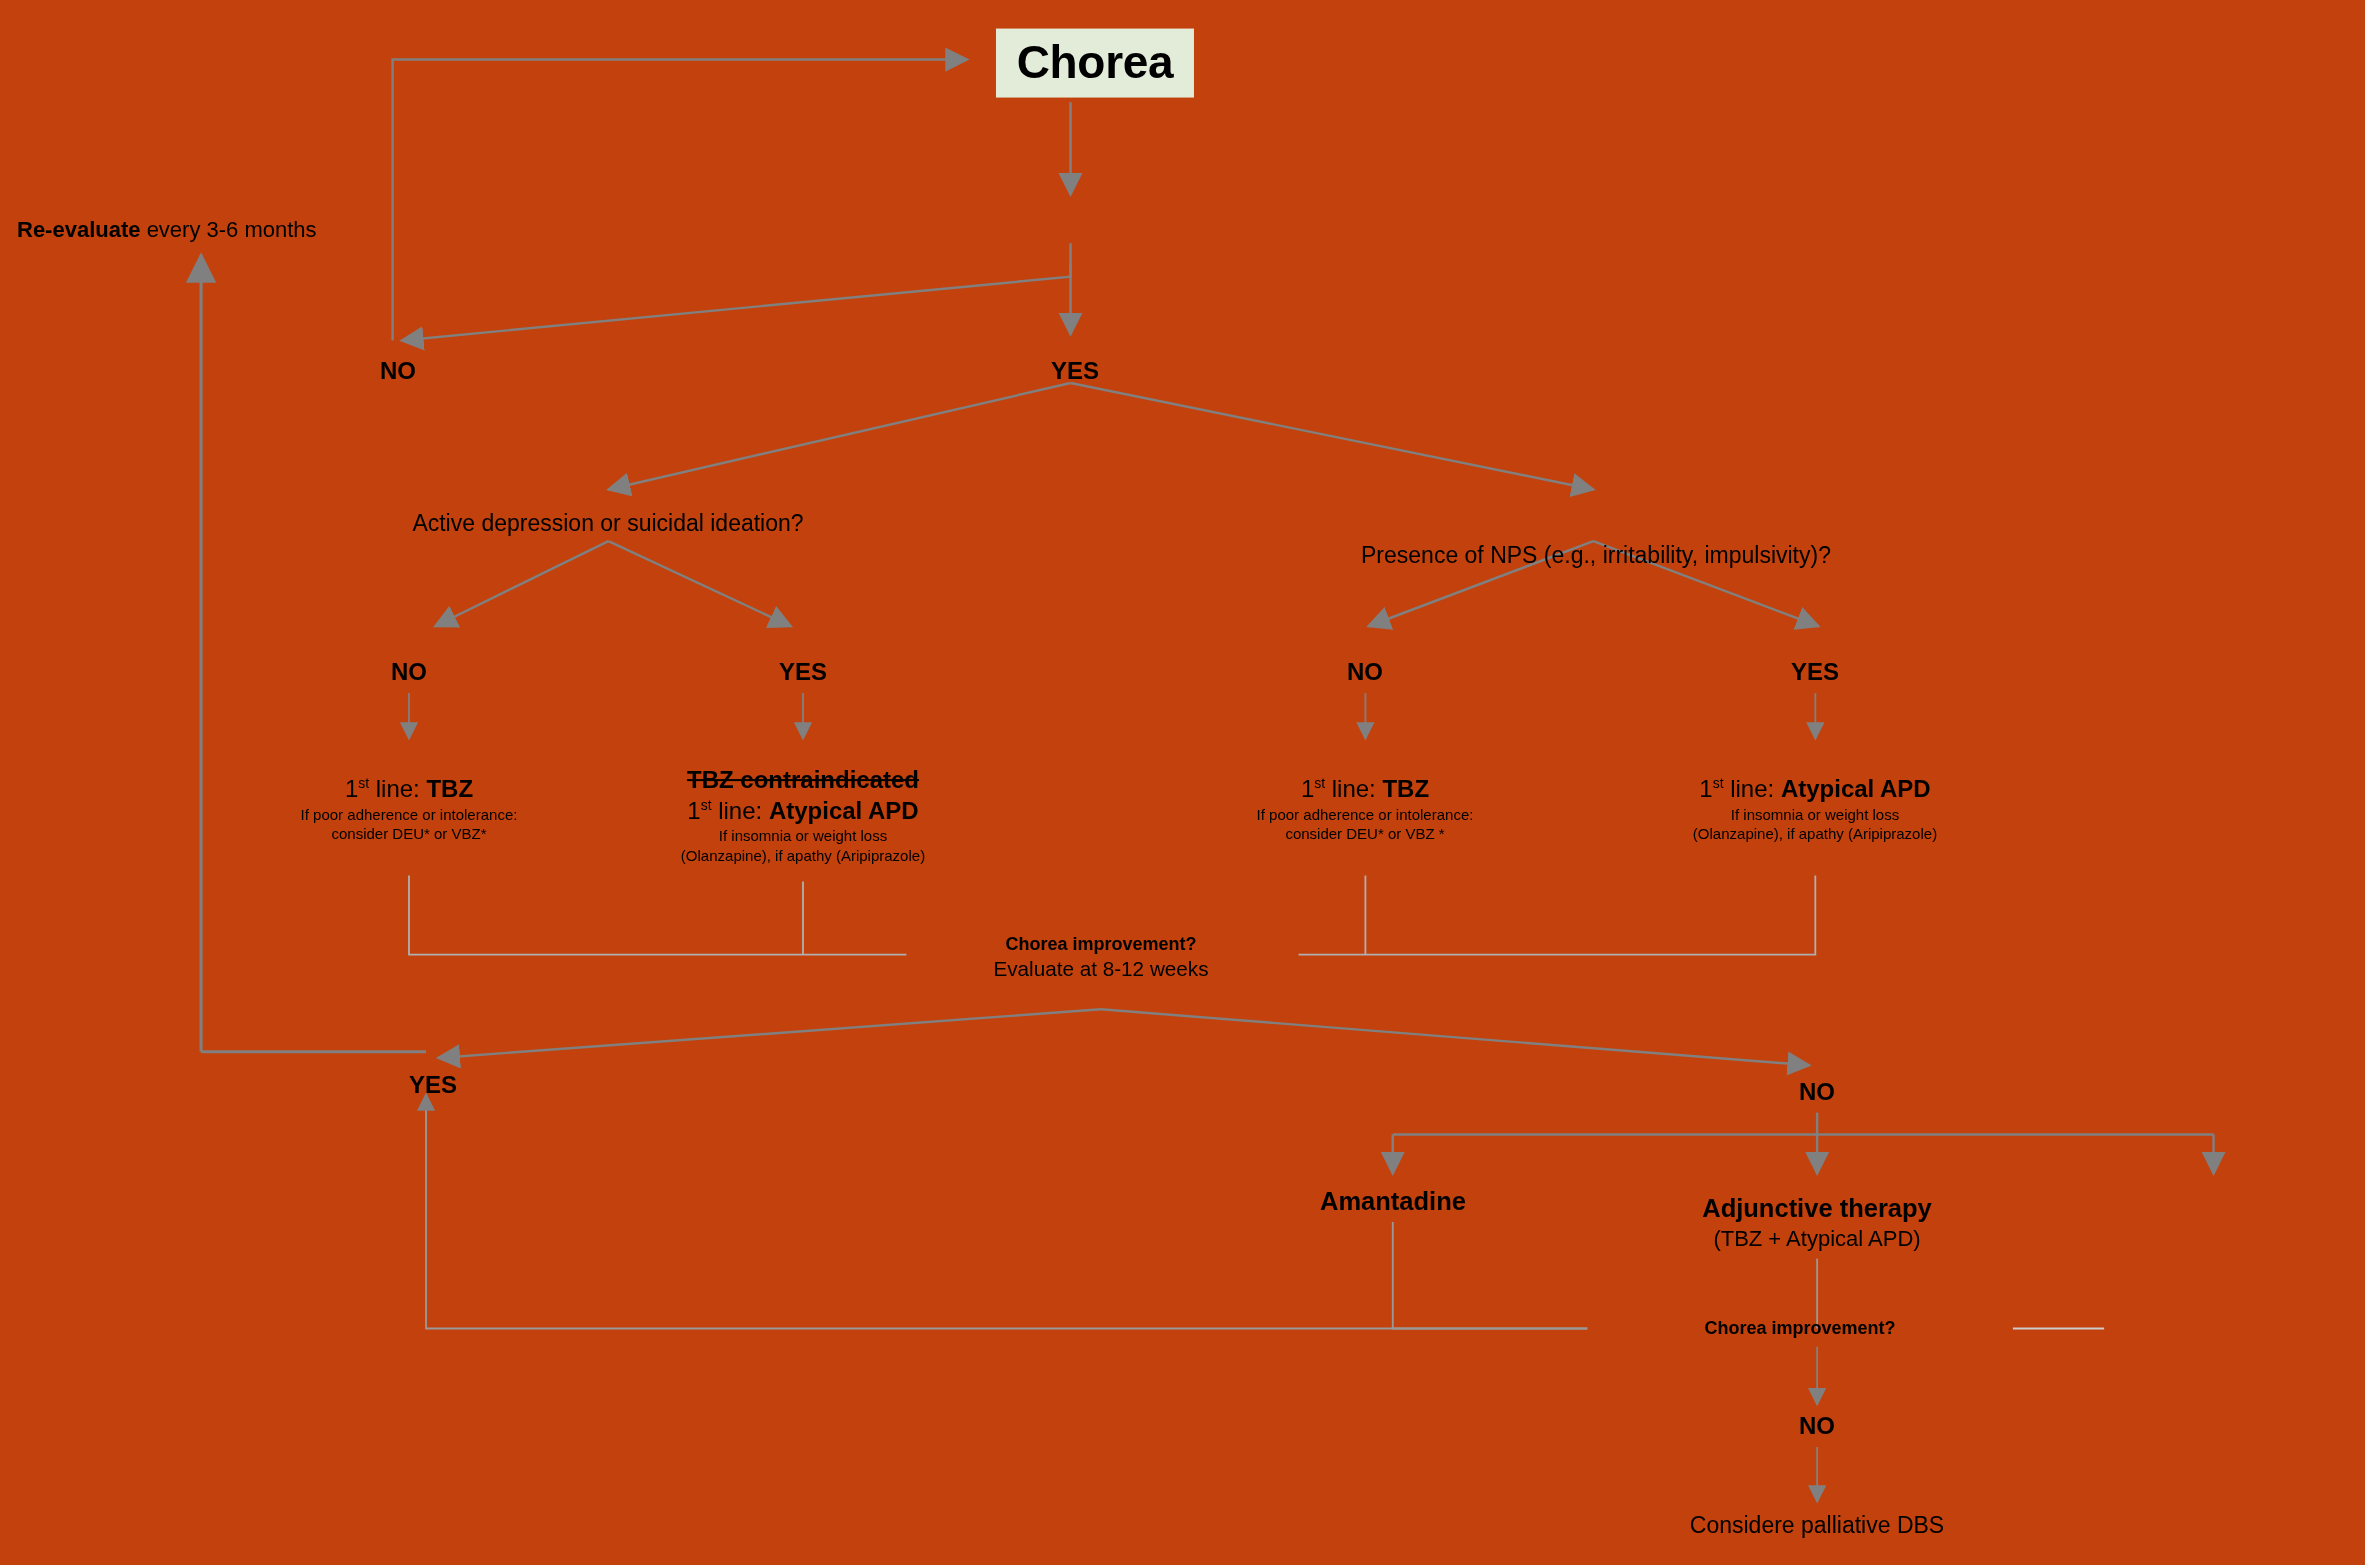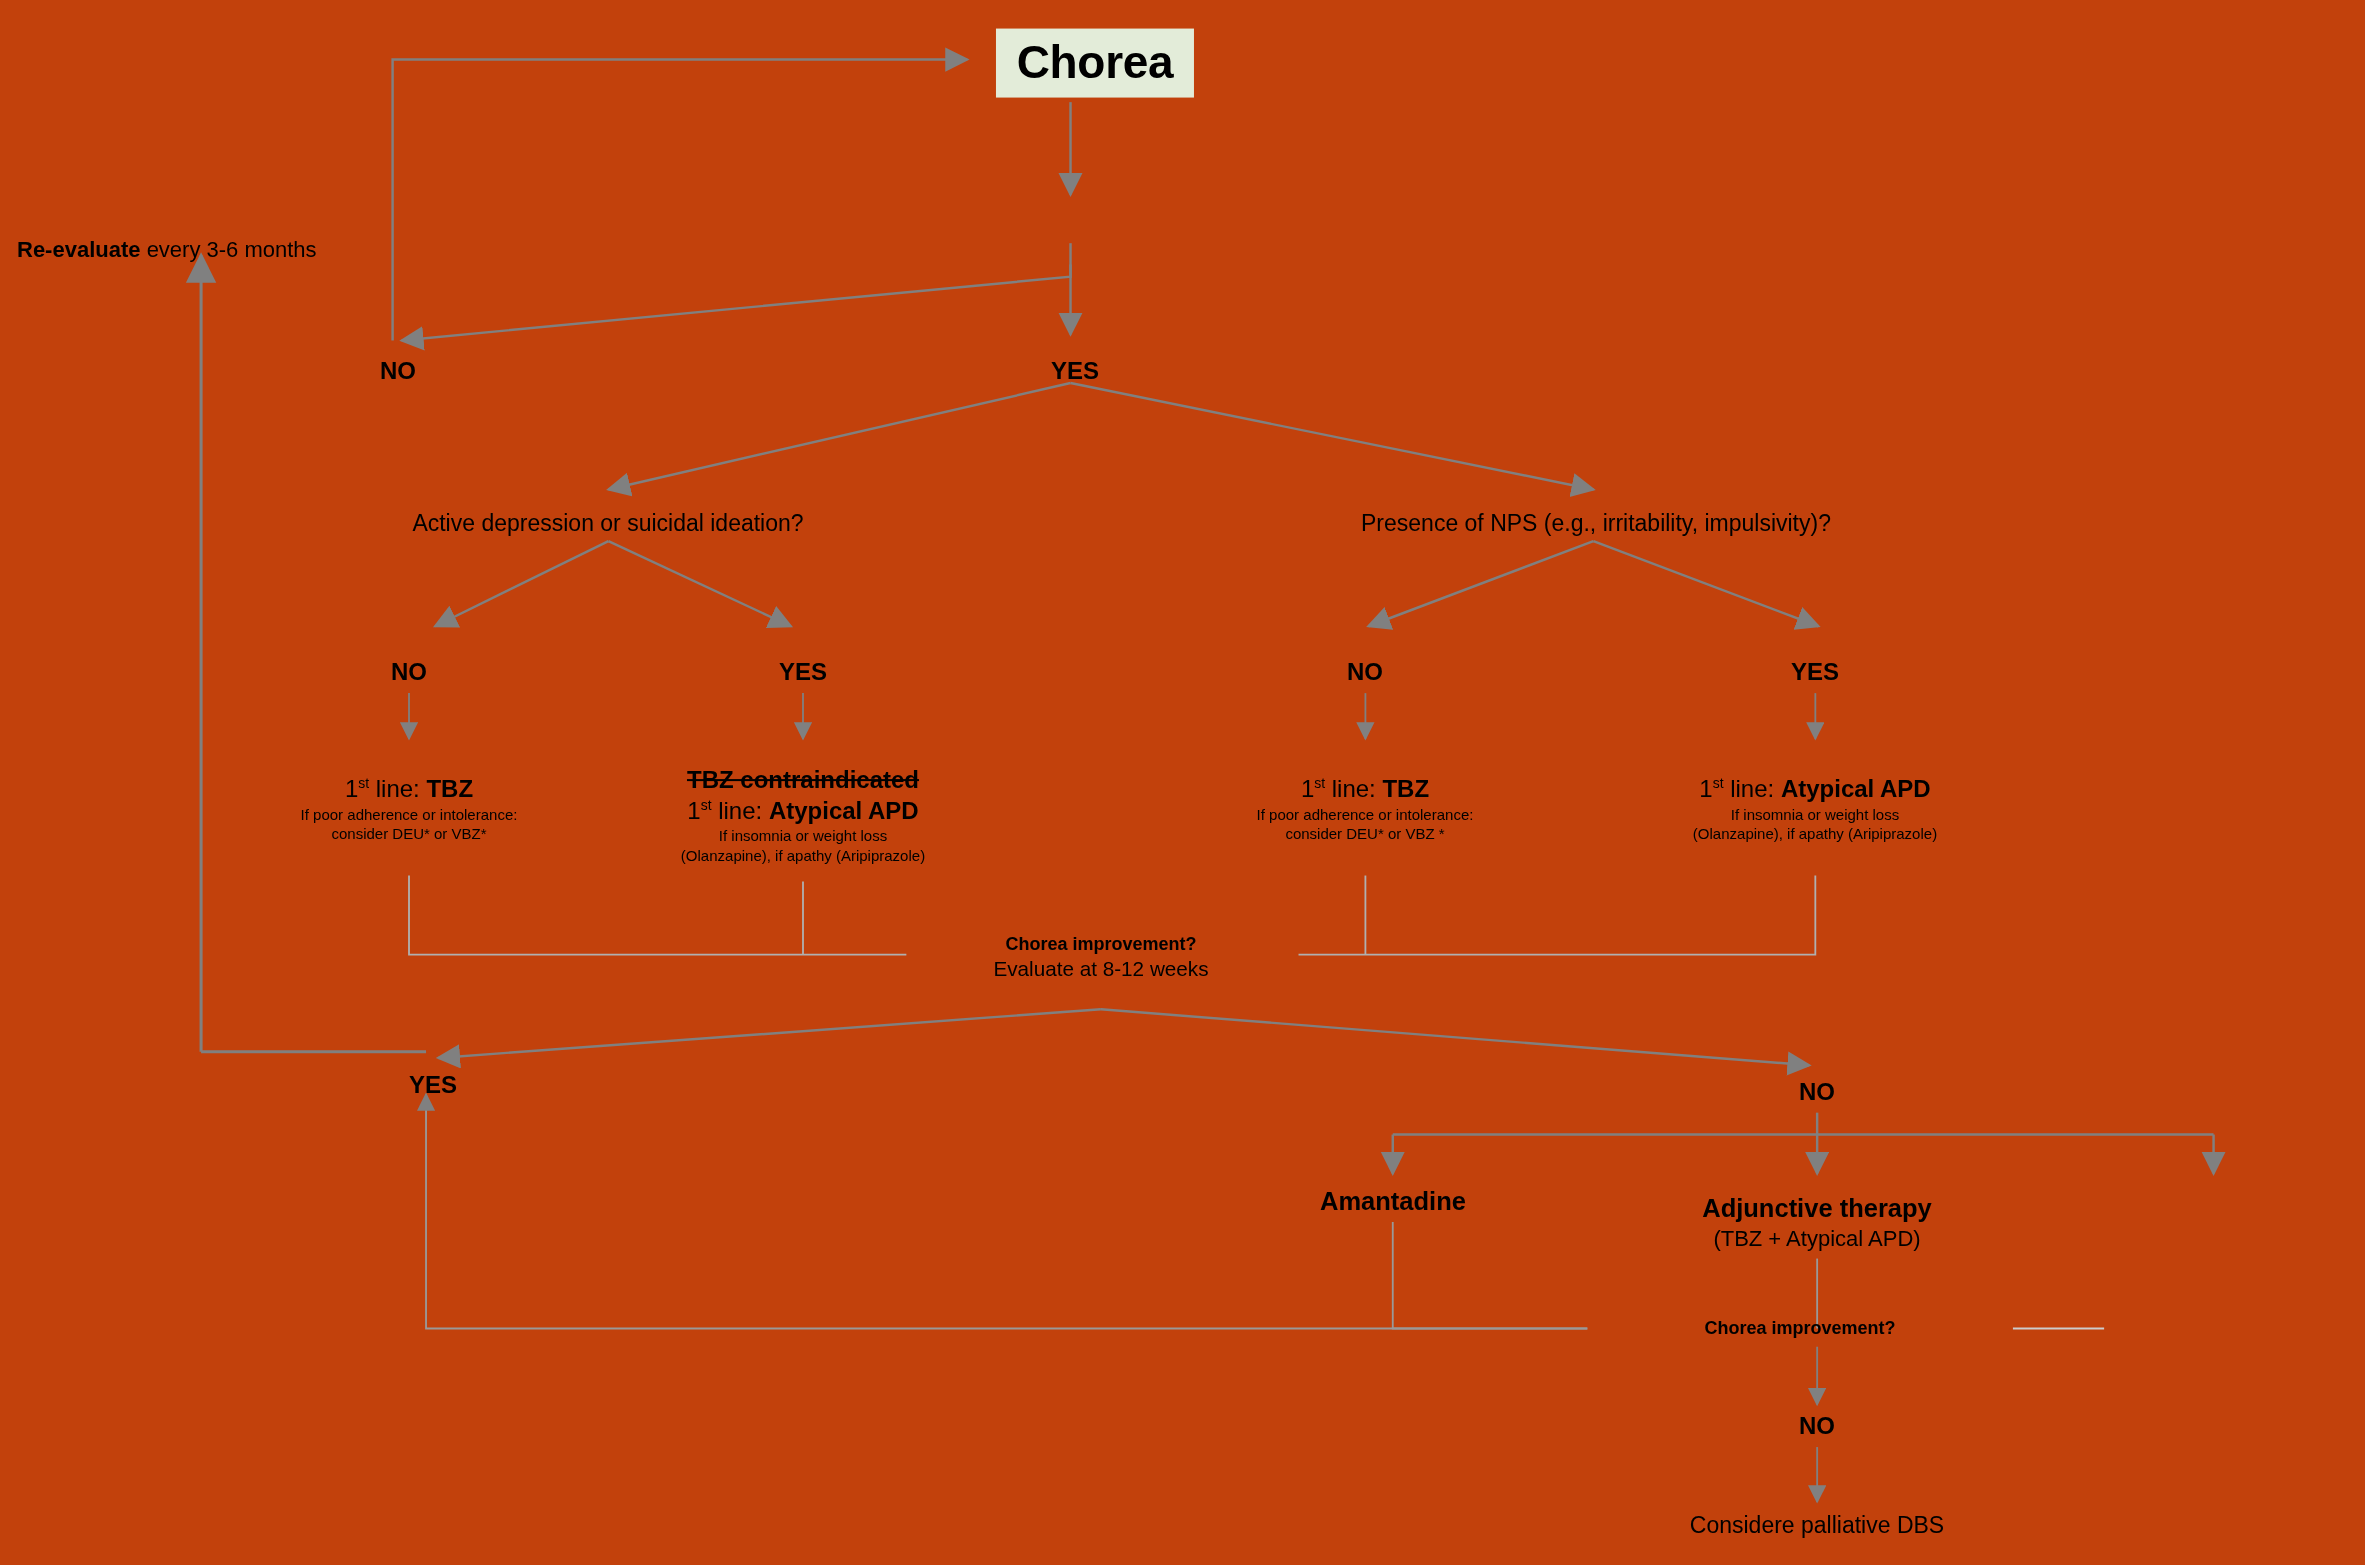--- a/index.html
+++ b/index.html
@@ -1,20 +1,20 @@
 <!DOCTYPE html>
 <html style="font-size:9.7px"><head>
 <meta charset="utf-8">
 <style>
   html,body{margin:0;padding:0;background:#fff;}
   body{font-family:"Liberation Sans",sans-serif;color:#000;}
   #stage{position:relative;width:2366px;height:1565px;background:#c2410c;overflow:hidden;}
   svg.edges{position:absolute;left:0;top:0;width:2366px;height:1565px;}
   .node{position:absolute;transform:translate(-50%,-50%);text-align:center;white-space:nowrap;line-height:1.28;}
-  .node.left{transform:translate(0,-50%);text-align:left;margin-top:20px;}
+  .node.left{transform:translate(0,-50%);text-align:left;}
   .title-box{background:#e3ecd9;padding:7.3px 20.7px 9.7px;font-size:46px;font-weight:bold;letter-spacing:-0.3px;}
   .q-main{font-size:24px;}
   .q-sub{font-size:23px;}
   .yn{font-size:24px;font-weight:bold;}
   .tx-head{font-size:24px;}
   .tx-head b{font-weight:bold;}
   .tx-body{font-size:15px;}
   .strike{font-weight:bold;text-decoration:line-through;font-size:24px;}
   .reeval{font-size:22px;}
   .reeval b{font-weight:bold;}
@@ -103,21 +103,21 @@
 
   <div class="node left reeval" style="left:17px;top:230px;">
     <b>Re-evaluate</b><span> every 3-6 months</span>
   </div>
 
 
   <div class="node yn" style="left:398px;top:371px;">NO</div>
   <div class="node yn" style="left:1075px;top:371px;">YES</div>
 
   <div class="node q-sub" style="left:608px;top:524px;text-align:right;">Active depression or suicidal ideation?</div>
-  <div class="node q-sub" style="left:1596px;top:524px;">Presence of NPS (e.g., irritability, impulsivity)?</div>
+  <div class="node q-sub" style="left:1596px;top:556px;">Presence of NPS (e.g., irritability, impulsivity)?</div>
 
   <div class="node yn" style="left:409px;top:672px;">NO</div>
   <div class="node yn" style="left:803px;top:672px;">YES</div>
   <div class="node yn" style="left:1365px;top:672px;">NO</div>
   <div class="node yn" style="left:1815px;top:672px;">YES</div>
 
   <div class="node" style="left:409px;top:809px;">
     <div class="tx-head">
       <span>1</span><sup>st</sup><span> line: </span><b>TBZ</b>
     </div>

